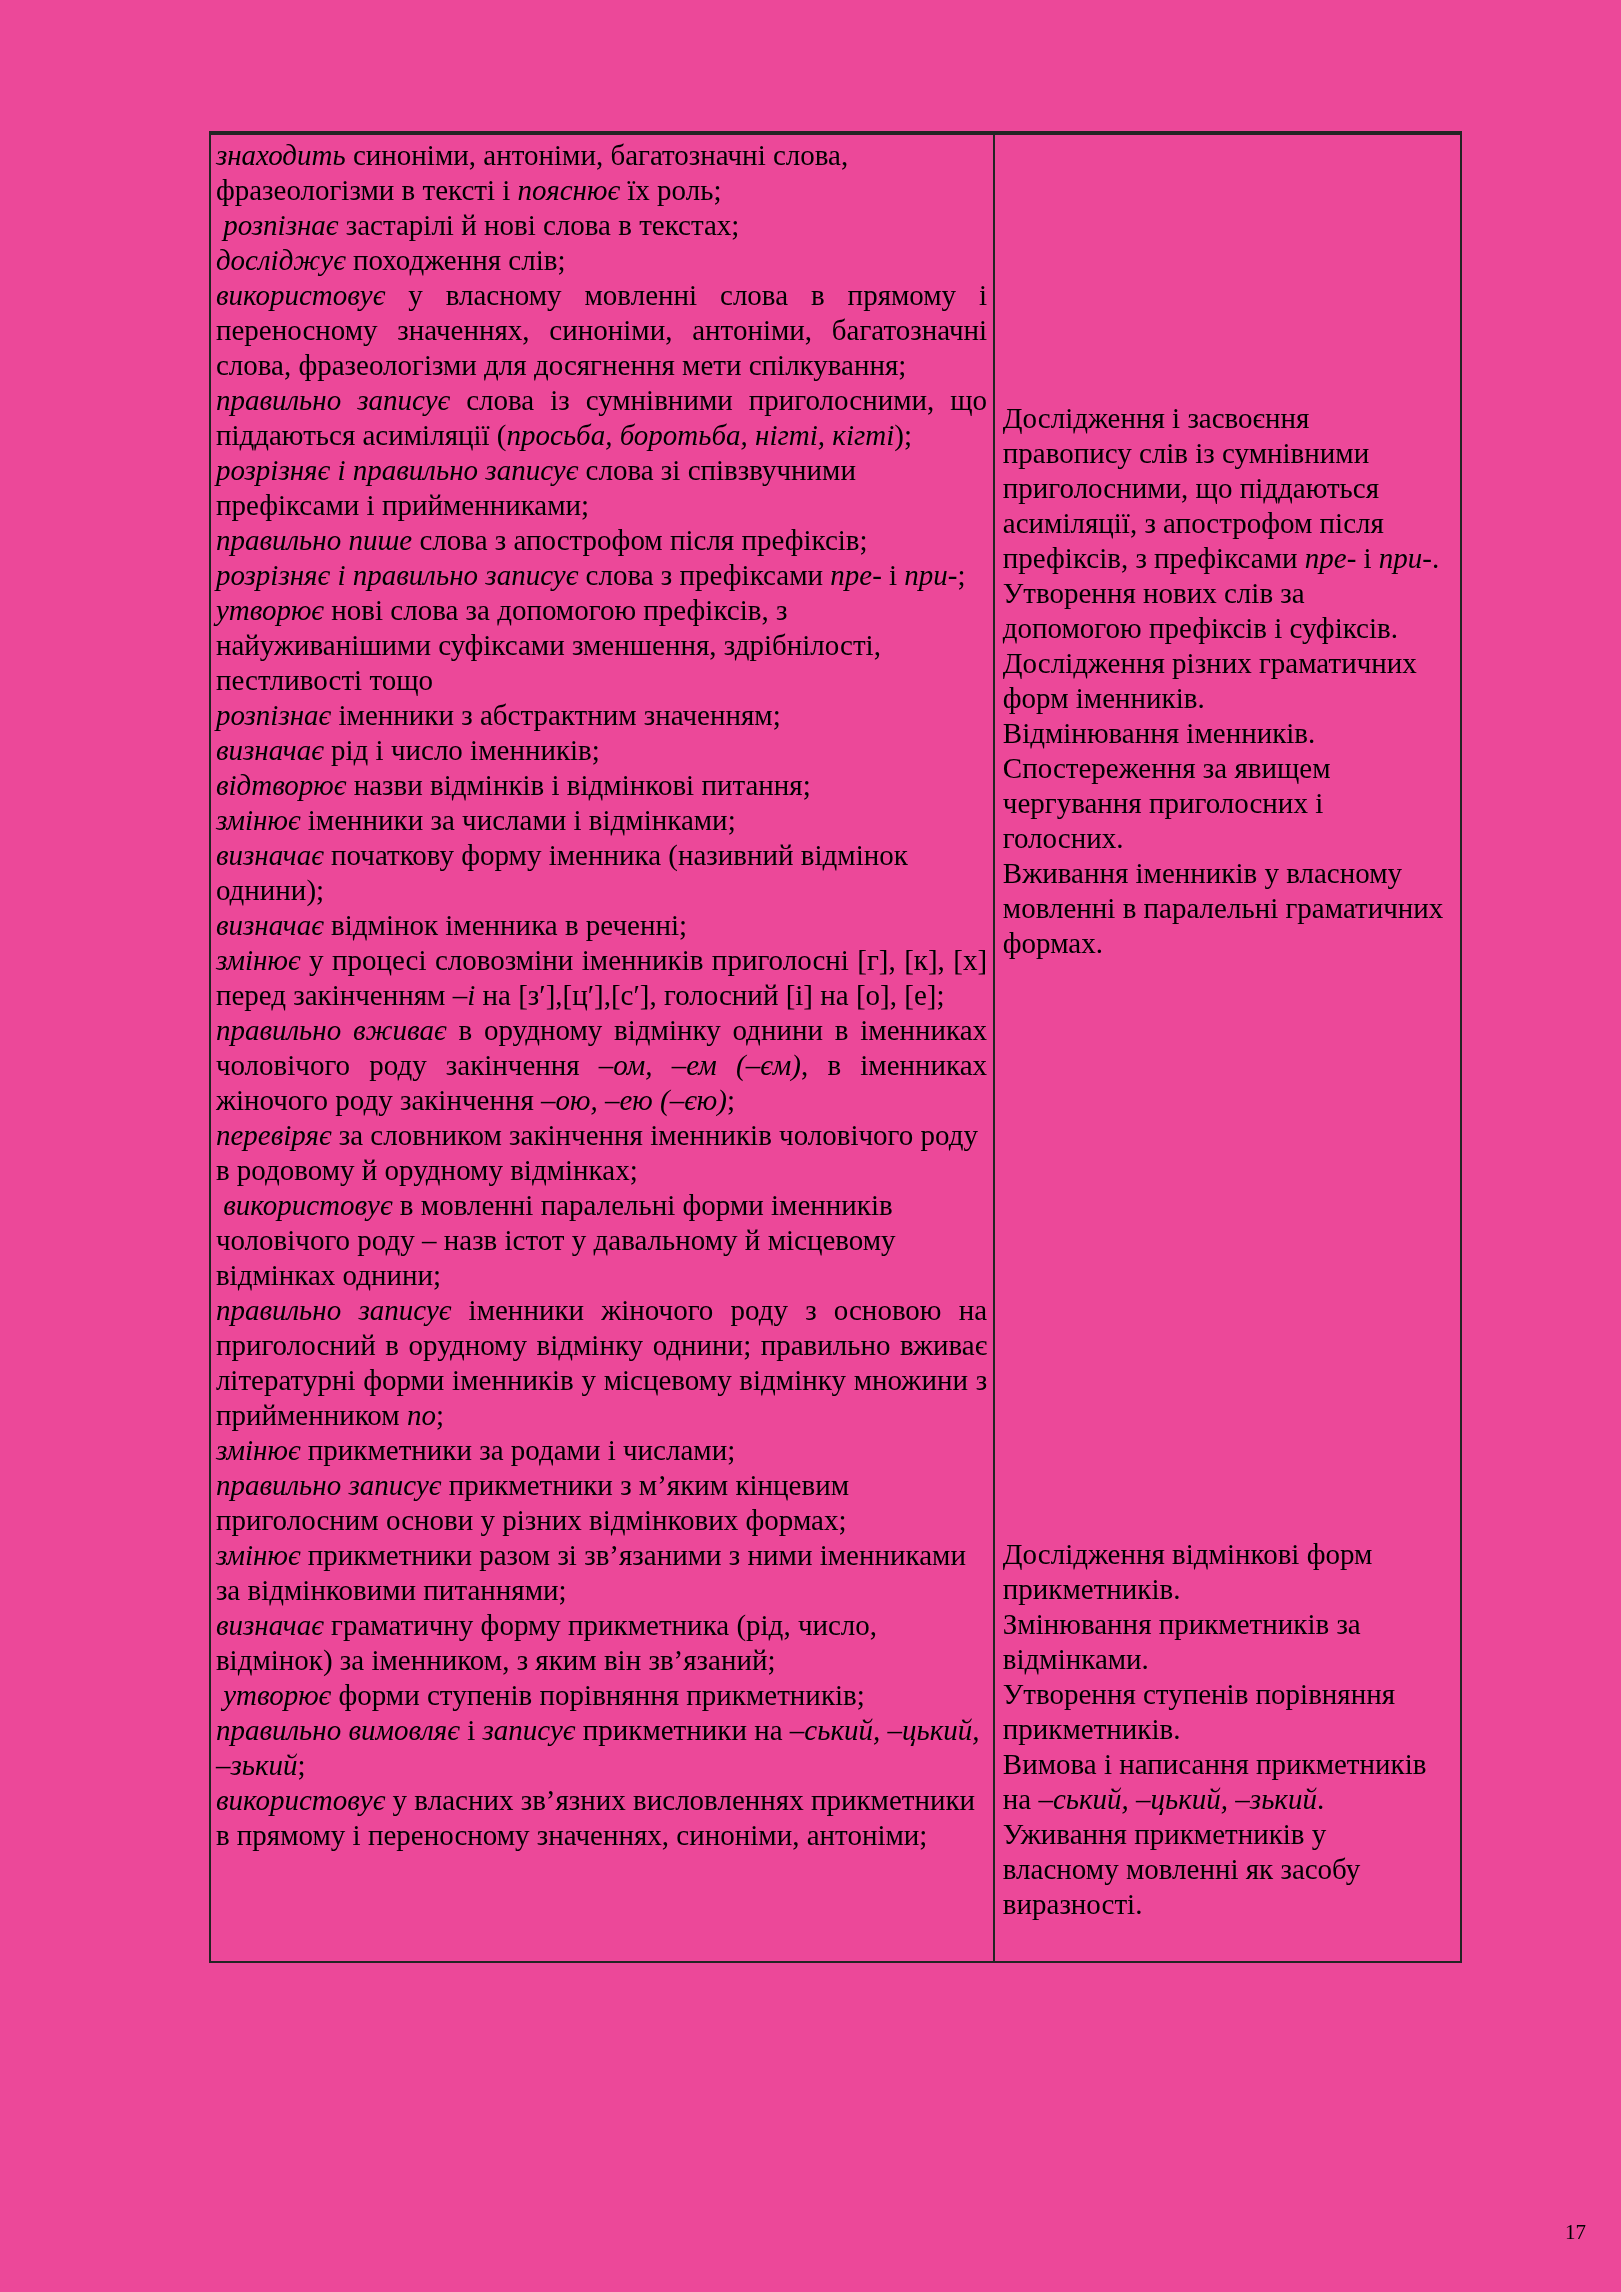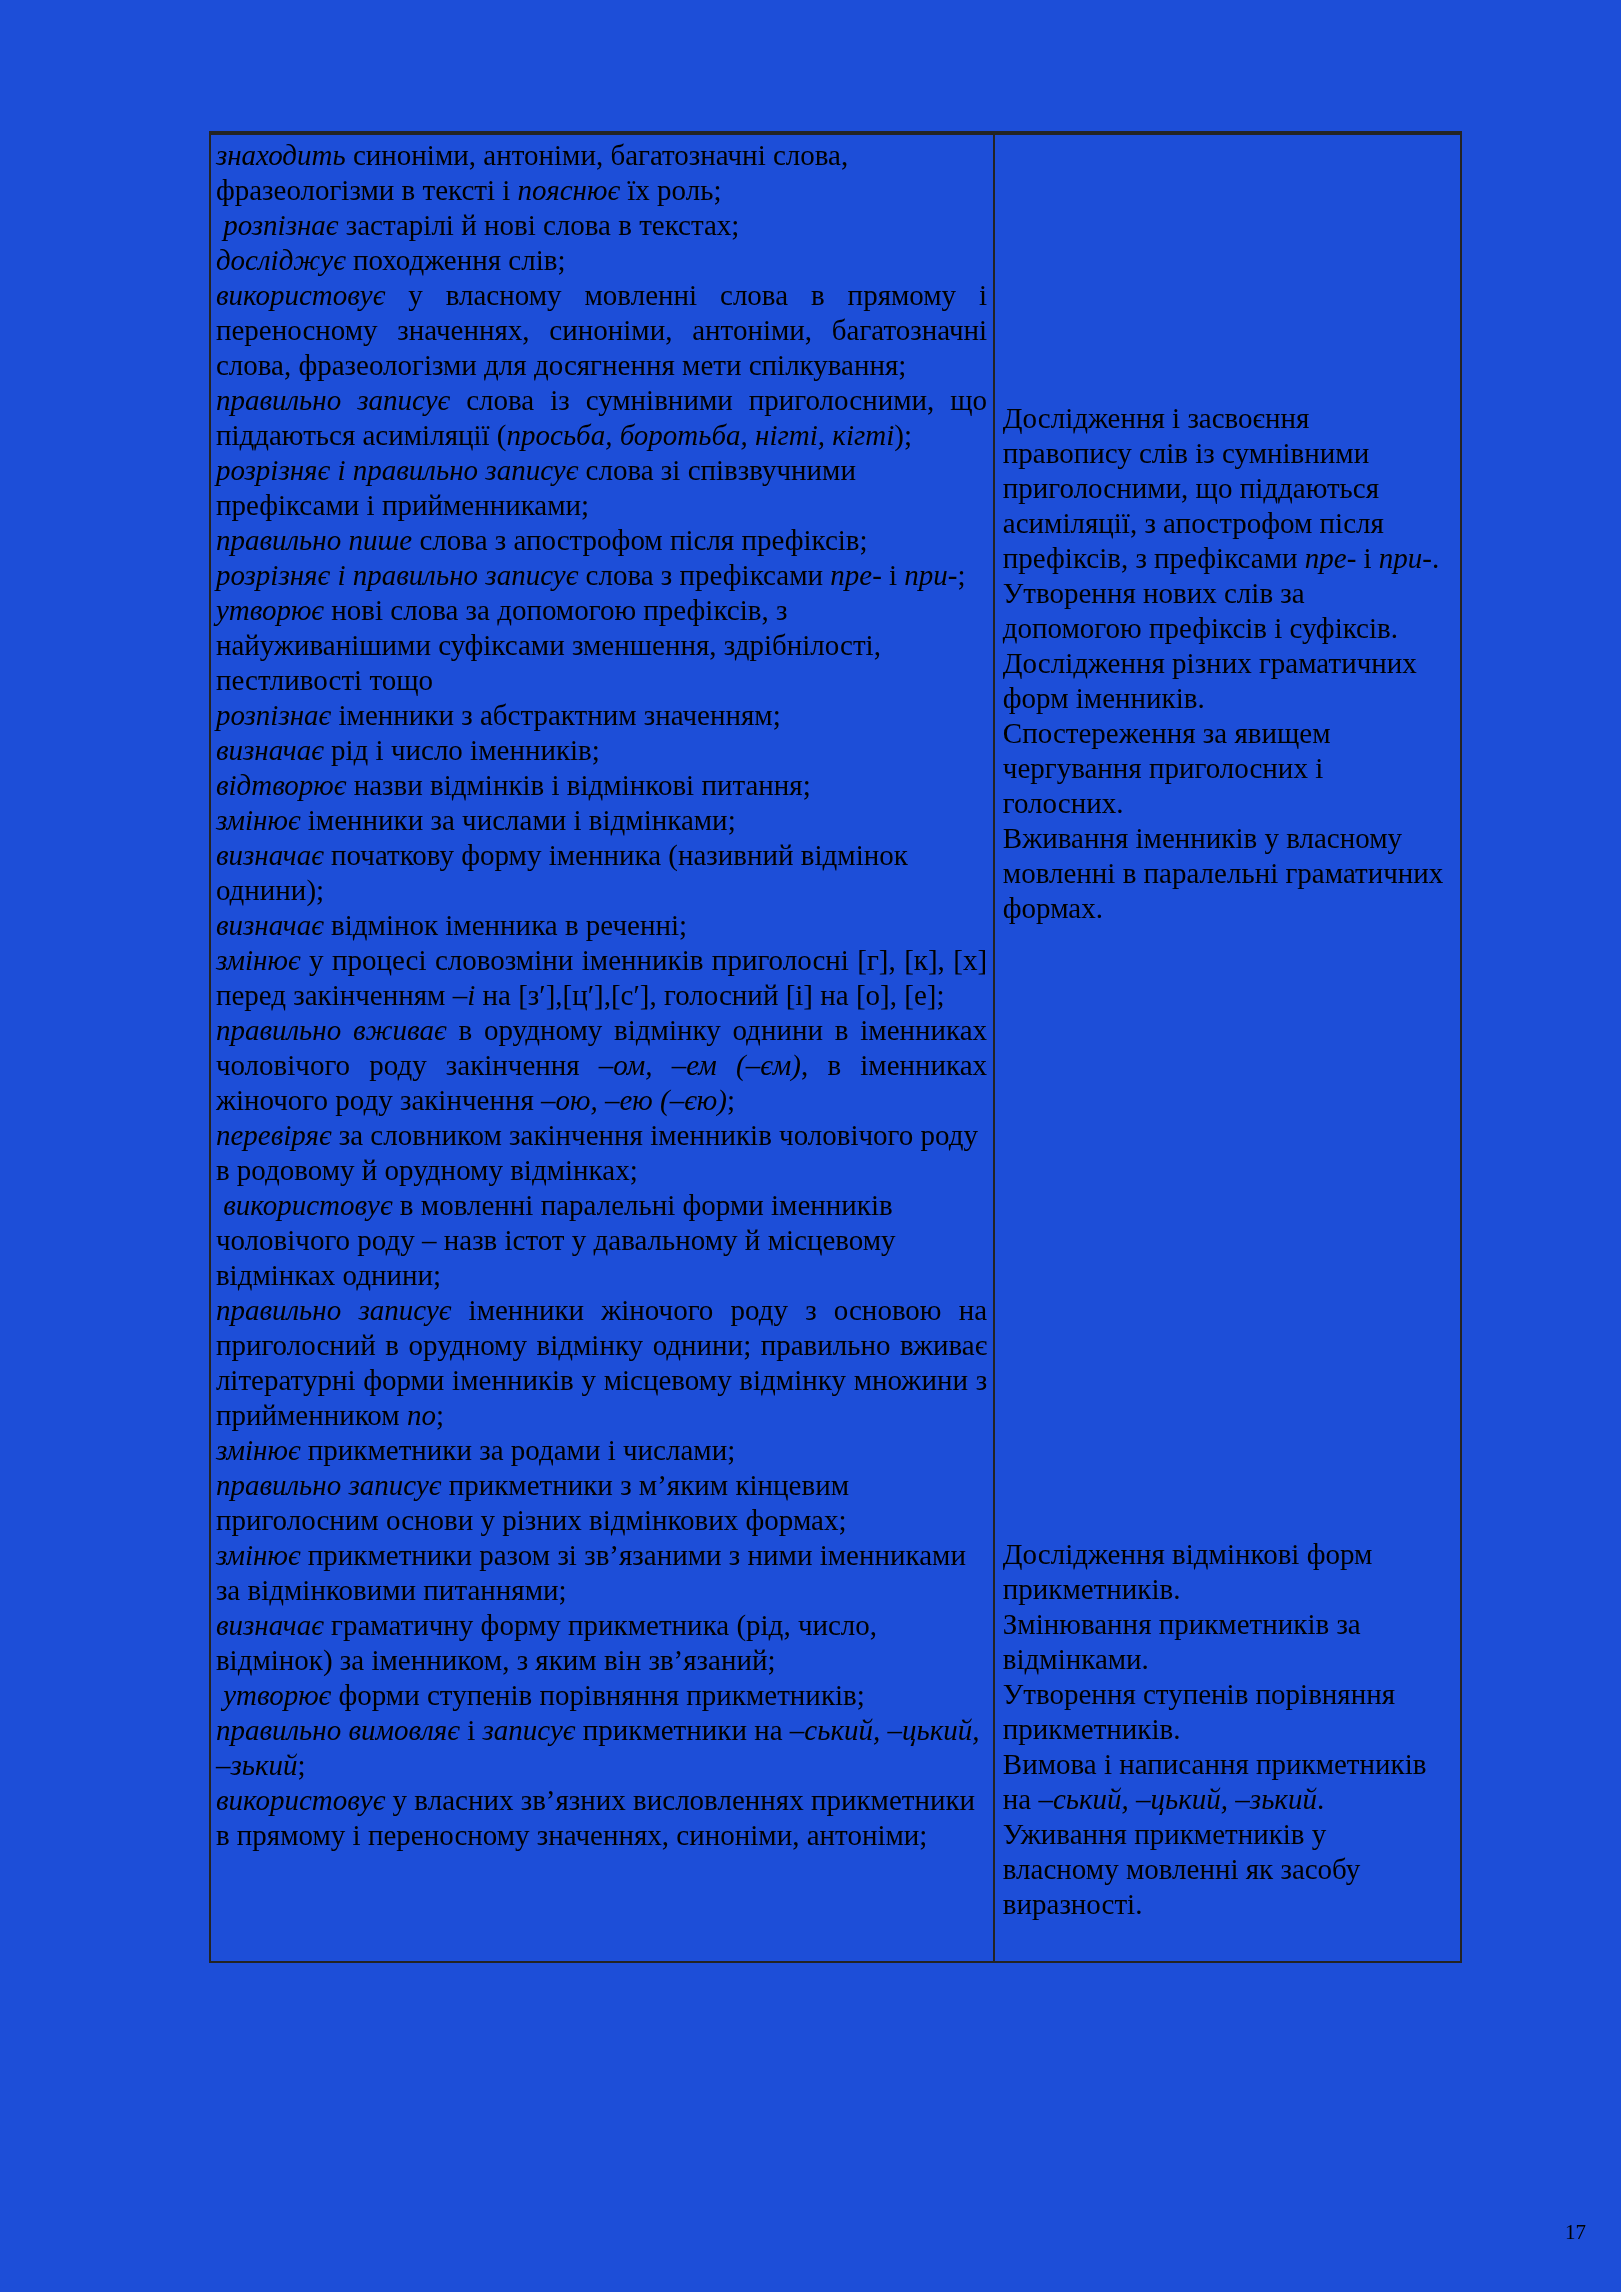--- a/index.html
+++ b/index.html
@@ -1,20 +1,20 @@
 <!DOCTYPE html>
 <html lang="uk"><head>
 <meta charset="utf-8">
 <style>
   html, body { margin: 0; padding: 0; background: #ffffff; }
   .page {
     position: relative;
     width: 1621px;
     height: 2293px;
-    background: #1d4ed8;
+    background: #ec4899;
     font-family: "Liberation Serif", "DejaVu Serif", serif;
     color: #000000;
     overflow: hidden;
   }
   .doc-table {
     position: absolute;
     left: 209px;
     top: 131px;
     width: 1253px;
     height: 1832px;
@@ -84,20 +84,21 @@
         <p><span class="it">визначає</span><span> граматичну форму прикметника (рід, число, відмінок) за іменником, з яким він зв’язаний;</span></p>
         <p><span>&nbsp;</span><span class="it">утворює</span><span> форми ступенів порівняння прикметників;</span></p>
         <p><span class="it">правильно вимовляє</span><span> і </span><span class="it">записує</span><span> прикметники на </span><span class="it">–ський, –цький, –зький</span><span>;</span></p>
         <p><span class="it">використовує</span><span> у власних зв’язних висловленнях прикметники в прямому і переносному значеннях, синоніми, антоніми;</span></p>
       </div>
     <div class="col col-right">
       <div class="rblock" id="rblock0">
           <p><span>Дослідження і засвоєння правопису слів із сумнівними приголосними, що піддаються асиміляції, з апострофом після префіксів, з префіксами </span><span class="it">пре-</span><span> і </span><span class="it">при-</span><span>.</span></p>
           <p><span>Утворення нових слів за допомогою префіксів і суфіксів.</span></p>
           <p><span>Дослідження різних граматичних форм іменників.</span></p>
+          <p><span>Відмінювання іменників.</span></p>
           <p><span>Спостереження за явищем чергування приголосних і голосних.</span></p>
           <p><span>Вживання іменників у власному мовленні в паралельні граматичних формах.</span></p>
         </div>
       <div class="rblock" id="rblock1">
           <p><span>Дослідження відмінкові форм прикметників.</span></p>
           <p><span>Змінювання прикметників за відмінками.</span></p>
           <p><span>Утворення ступенів порівняння прикметників.</span></p>
           <p><span>Вимова і написання прикметників на </span><span class="it">–ський, –цький, –зький</span><span>.</span></p>
           <p><span>Уживання прикметників у власному мовленні як засобу виразності.</span></p>
         </div>

